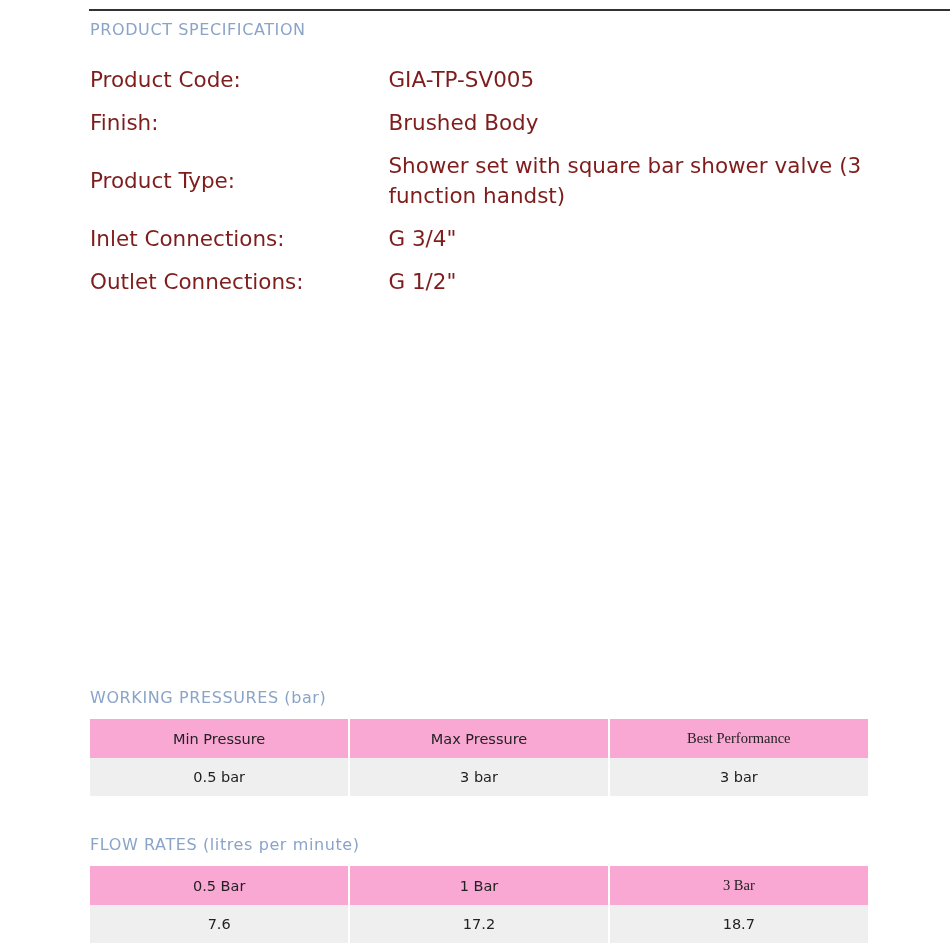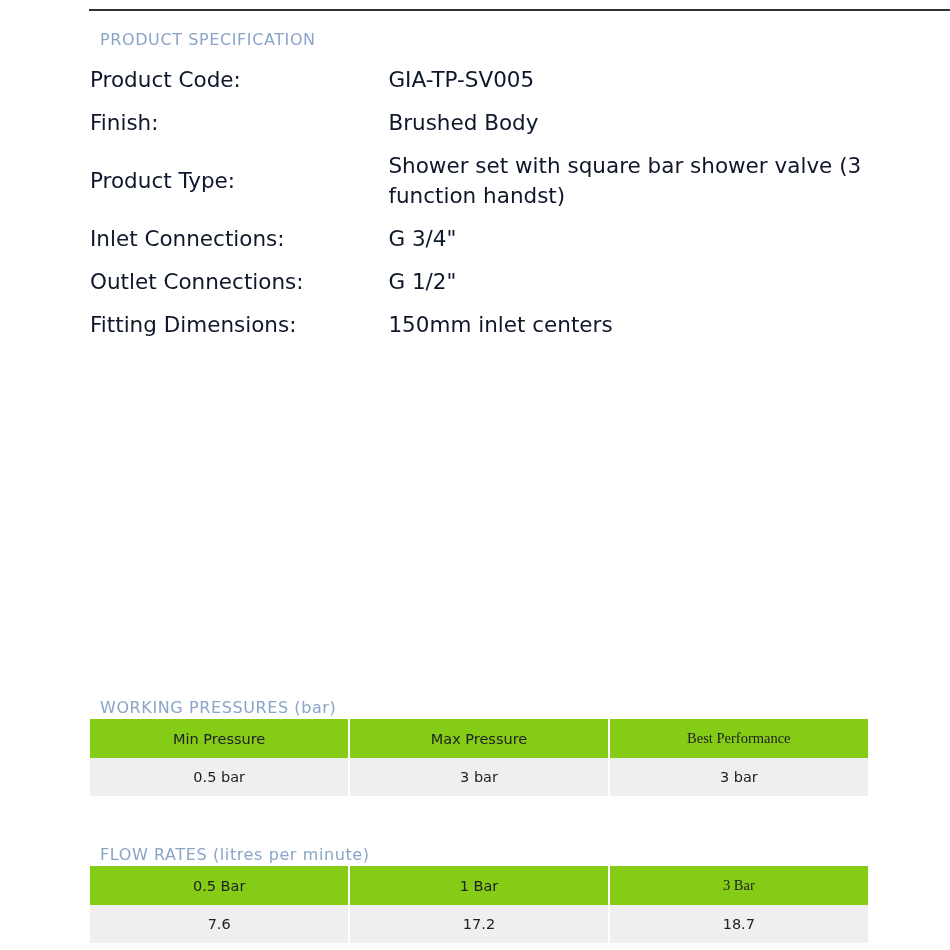--- a/index.html
+++ b/index.html
@@ -32,40 +32,40 @@
     position: absolute;
     left: 0;
     top: 0;
     width: 950px;
   }
   .section-head {
     font-size: 16px;
     letter-spacing: 0.6px;
     color: #8aa4c8;
     font-weight: 400;
-    margin: 10px;
+    margin: 0;
   }
   .spec-head {
     position: absolute;
     left: 90px;
     top: 20px;
   }
   .spec-table {
     position: absolute;
     left: 90px;
     top: 58px;
     width: 790px;
     border-collapse: collapse;
   }
   .spec-table td {
     vertical-align: middle;
     padding: 7px 0;
     font-size: 21.5px;
     line-height: 1.36;
-    color: #0f172a;
+    color: #7f1d1d;
     font-weight: 400;
   }
   .spec-table td.label {
     width: 290px;
     padding-right: 10px;
     white-space: nowrap;
   }
   .spec-table td.value {
     width: 500px;
   }
@@ -82,21 +82,21 @@
   .data-table {
     position: absolute;
     left: 90px;
     width: 778px;
     border-collapse: collapse;
     table-layout: fixed;
   }
   .pressure-table { top: 719px; }
   .flow-table { top: 866px; }
   .data-table th {
-    background: #84cc16;
+    background: #f9a8d4;
     font-size: 14.5px;
     font-weight: 400;
     color: #222;
     text-align: center;
     padding: 11px 4px;
     border-right: 2px solid #ffffff;
     margin-top: 44px;
   }
   .data-table th:last-child { border-right: none; font-family: Liberation Serif, serif; }
   .data-table td {
@@ -136,24 +136,20 @@
           <td class="value">Shower set with square bar shower valve (3 function handst)</td>
         </tr>
         <tr>
           <td class="label">Inlet Connections:</td>
           <td class="value">G 3/4"</td>
         </tr>
         <tr>
           <td class="label">Outlet Connections:</td>
           <td class="value">G 1/2"</td>
         </tr>
-        <tr>
-          <td class="label">Fitting Dimensions:</td>
-          <td class="value">150mm inlet centers</td>
-        </tr>
       </tbody>
     </table>
 
     <div class="section-head working-head">WORKING PRESSURES (bar)</div>
 
     <table class="data-table pressure-table">
       <thead>
         <tr>
           <th>Min Pressure</th>
           <th>Max Pressure</th>

